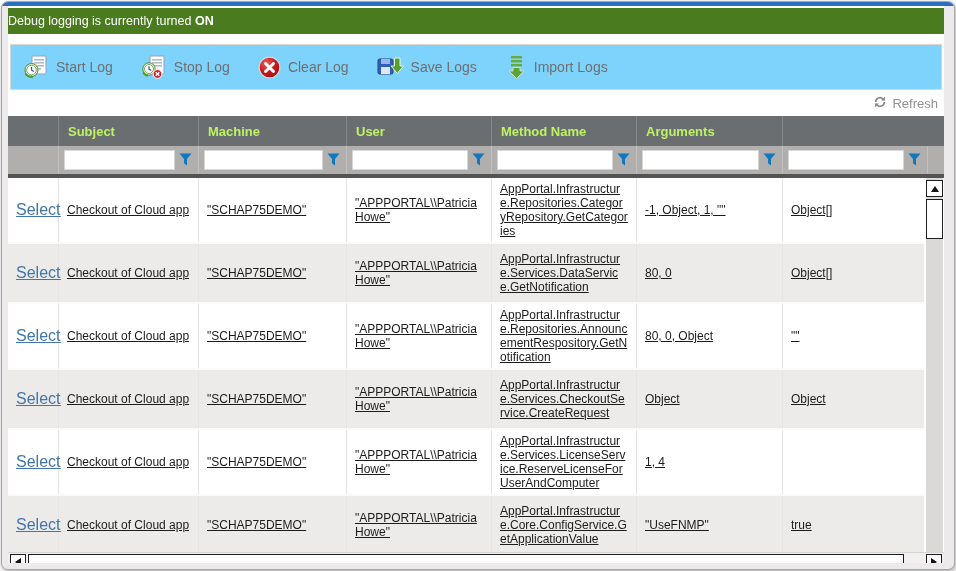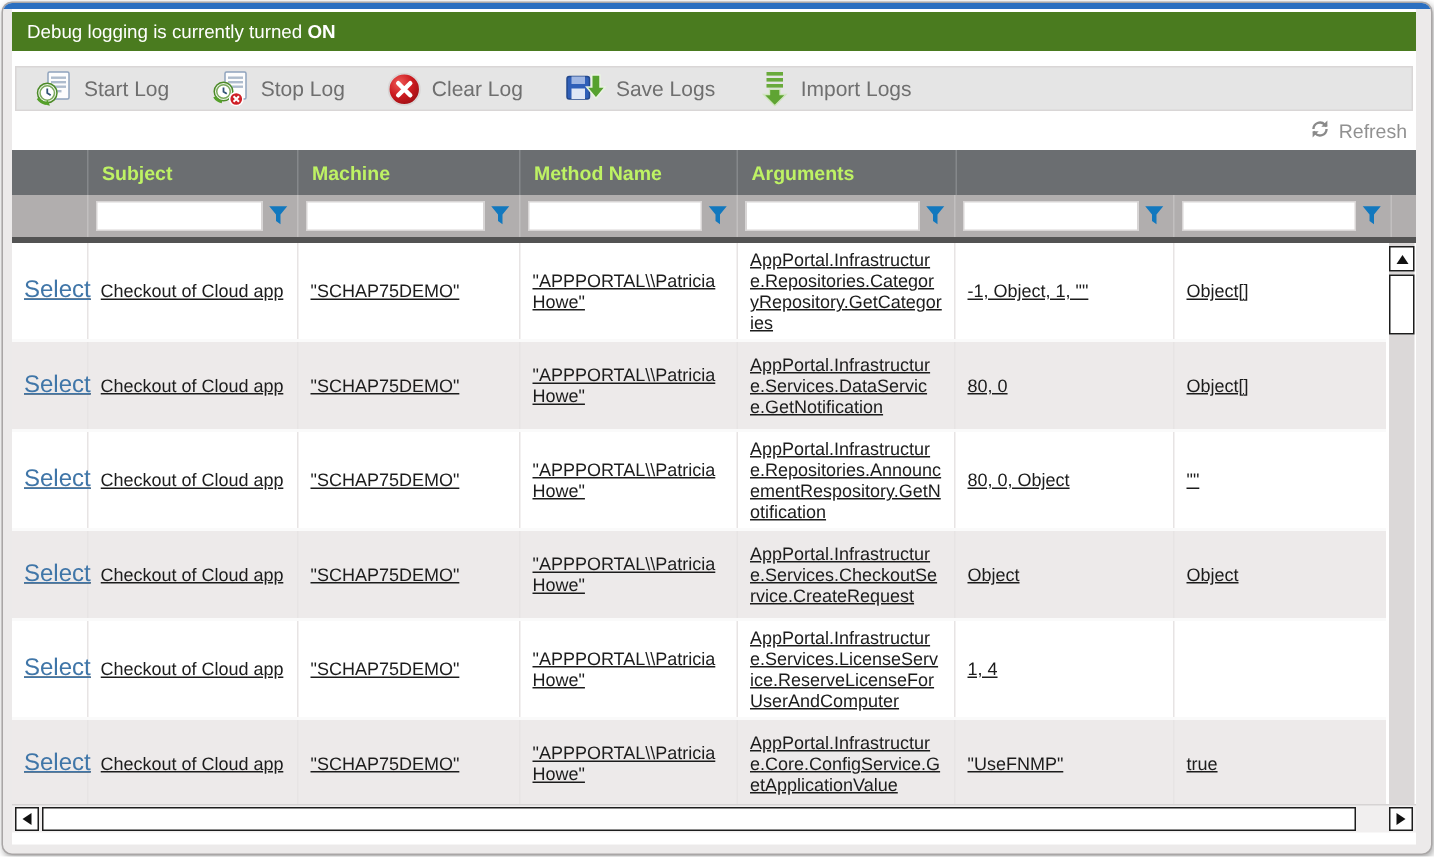--- a/index.html
+++ b/index.html
@@ -5,26 +5,26 @@
   html,body{margin:0;padding:0;background:#fff;font-family:"Liberation Sans",sans-serif;}
   *{box-sizing:border-box;}
   .window{position:relative;width:954px;height:569px;margin:1px;background:#eceaea;
     border:1px solid #a9a6a6;border-radius:7px;overflow:hidden;
     box-shadow:1px 2px 5px rgba(0,0,0,.35);}
   .titlebar{height:4px;background:#2b6fc0;}
   .content{position:absolute;left:6px;right:10px;top:4px;bottom:6px;background:#fff;overflow:hidden;}
 
   
   .banner{height:26px;margin-top:2px;background:#4a7b1f;color:#fff;font-size:12.5px;
-    line-height:26px;padding-left:10px;}
+    line-height:26px;padding-left:0;}
   .banner b{font-weight:bold;}
 
   
   .gap1{height:10px;background:#fff;}
-  .toolbar{height:30px;margin:0 2px;background:#e5e5e5;border:1px solid #d9d6d6;
+  .toolbar{height:46px;margin:0 2px;background:#7dd3fc;border:1px solid #d9d6d6;
     display:flex;align-items:center;gap:28px;padding-left:12px;}
   .tbtn{display:flex;align-items:center;gap:7px;color:#6f6f6f;font-size:14px;cursor:pointer;}
   .tbtn svg{display:block;}
 
   
   .refreshbar{height:26px;display:flex;justify-content:flex-end;align-items:center;
     gap:5px;padding-right:6px;color:#919191;font-size:13px;}
   .refreshbar .lbl{cursor:pointer;}
 
   
@@ -171,20 +171,21 @@
           <path d="M2.4 14.4 v-4.6 h4.6z" fill="#8a8a8a"></path>
         </svg>
       </span>
       <span class="lbl">Refresh</span>
     </div>
 
     <div class="ghead">
       <div class="cell c0"></div>
       <div class="cell c1">Subject</div>
       <div class="cell c2">Machine</div>
+      <div class="cell c3">User</div>
       <div class="cell c4">Method Name</div>
       <div class="cell c5">Arguments</div>
     </div>
 
     <div class="gfilter">
       <div class="cell c0"></div>
       <div class="cell c1">
         <input value="" style="">
         <button class="funnel">
           <svg width="13" height="13" viewBox="0 0 13 13">

